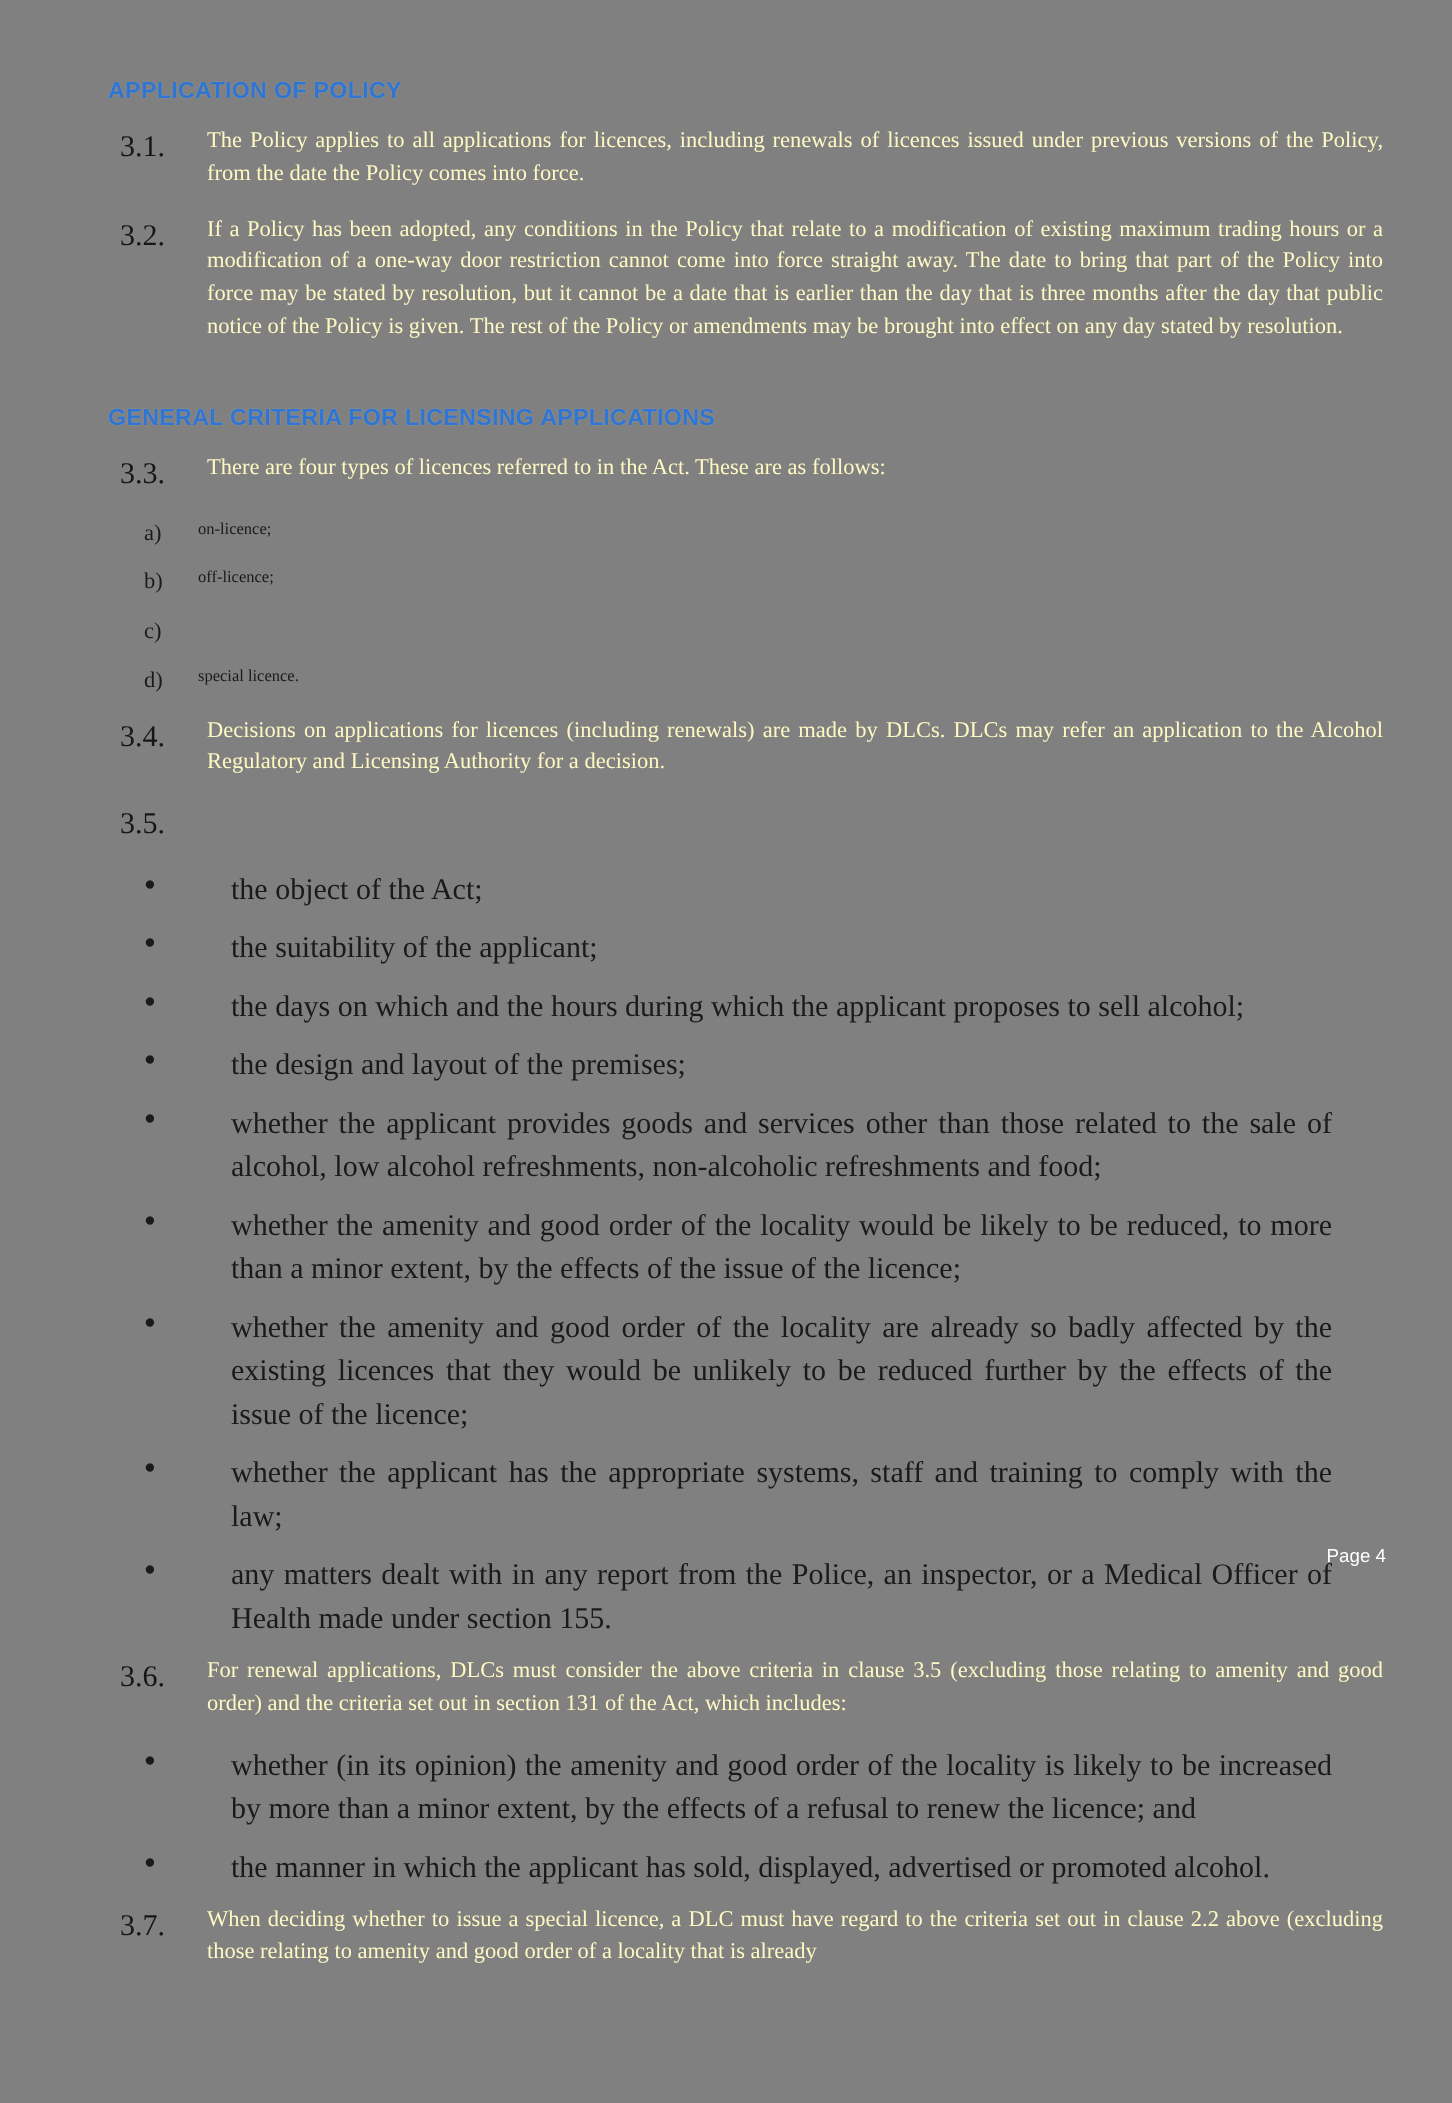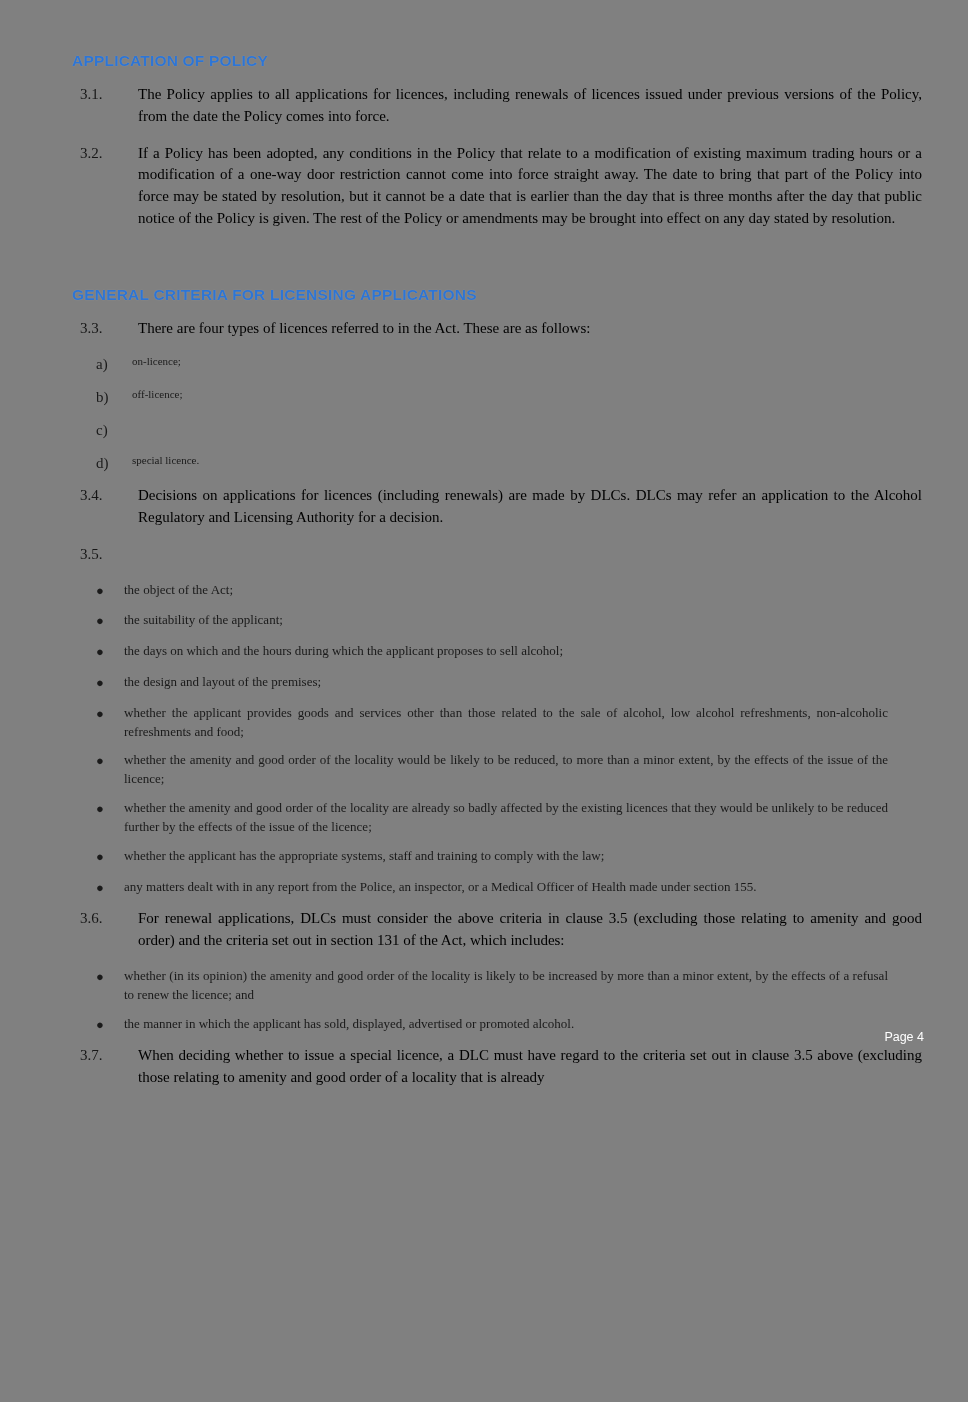--- a/index.html
+++ b/index.html
@@ -24,43 +24,43 @@
   .section-heading {
     color: #2e75d4;
     font-family: "Liberation Sans", sans-serif;
     font-weight: bold;
     font-size: 15.5px;
     letter-spacing: 0.2px;
     margin: 0 0 14px 28px;
     text-shadow: 0 0 1px rgba(255,255,255,0.25);
   }
   .section-heading.second {
-    margin-top: 56px;
+    margin-top: 40px;
     margin-left: 28px;
   }
   .clause {
     display: flex;
     align-items: flex-start;
     margin: 0 0 15px 0;
     padding-left: 36px;
   }
   .clause-num {
     flex: 0 0 58px;
-    font-size: 15px;
+    font-size: 20px;
     font-family: "Liberation Serif", serif;
     font-weight: normal;
     line-height: 1.45;
     color: #161616;
   }
   .clause-body {
     flex: 1 1 auto;
     font-size: 15px;
     line-height: 1.45;
     text-align: justify;
-    color: #000000;
+    color: #fef9c3;
     padding-right: 2px;
   }
   .alpha-list {
     margin: 10px 0 4px 0;
     padding: 0;
     list-style: none;
   }
   .alpha-list li {
     display: flex;
     align-items: flex-start;
@@ -88,24 +88,25 @@
     margin-bottom: 10px;
     padding-left: 52px;
   }
   .bullet-dot {
     flex: 0 0 28px;
     font-size: 13px;
     line-height: 1.6;
   }
   .bullet-text {
     flex: 1 1 auto;
-    font-size: 13px;
+    font-size: 20px;
     line-height: 1.45;
     text-align: justify;
     padding-right: 44px;
+    margin-left: 30px;
   }
   .bullet-text.wide {
     padding-right: 36px;
   }
   .page-footer {
     position: absolute;
     right: 44px;
     bottom: 18px;
     font-family: "Liberation Sans", sans-serif;
     font-size: 12.5px;
@@ -213,18 +214,18 @@
       <span class="bullet-text wide">whether (in its opinion) the amenity and good order of the locality is likely to be increased by more than a minor extent, by the effects of a refusal to renew the licence; and</span>
     </li>
     <li>
       <span class="bullet-dot">●</span>
       <span class="bullet-text wide">the manner in which the applicant has sold, displayed, advertised or promoted alcohol.</span>
     </li>
   </ul>
 
   <div class="clause">
     <div class="clause-num">3.7.</div>
-    <div class="clause-body">When deciding whether to issue a special licence, a DLC must have regard to the criteria set out in clause 3.5 above (excluding those relating to amenity and good order of a locality that is already</div>
+    <div class="clause-body">When deciding whether to issue a special licence, a DLC must have regard to the criteria set out in clause 2.2 above (excluding those relating to amenity and good order of a locality that is already</div>
   </div>
 
   <div class="page-footer">Page 4</div>
 
 </div>
 
 </body></html>

